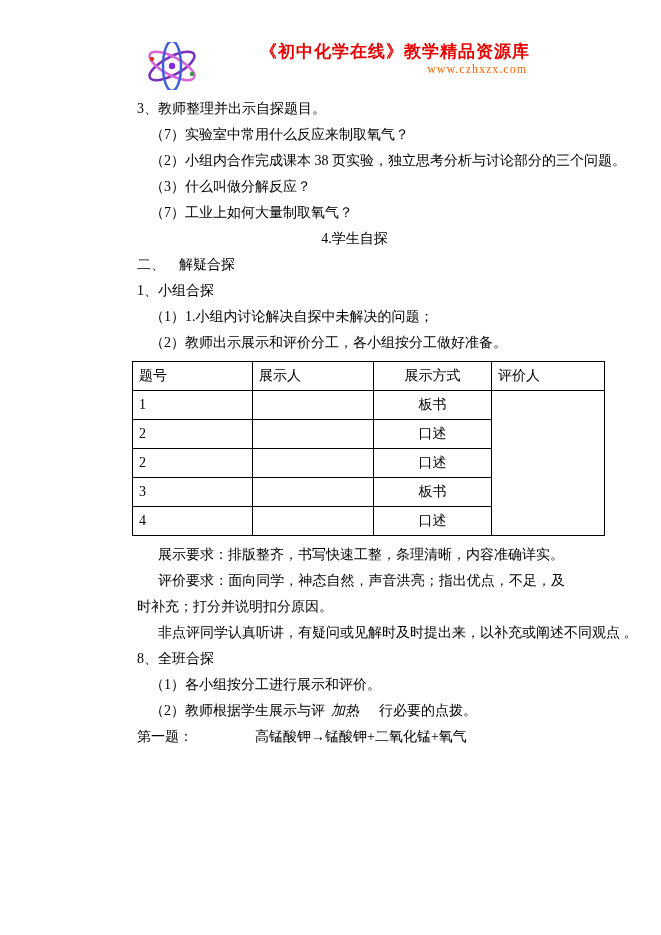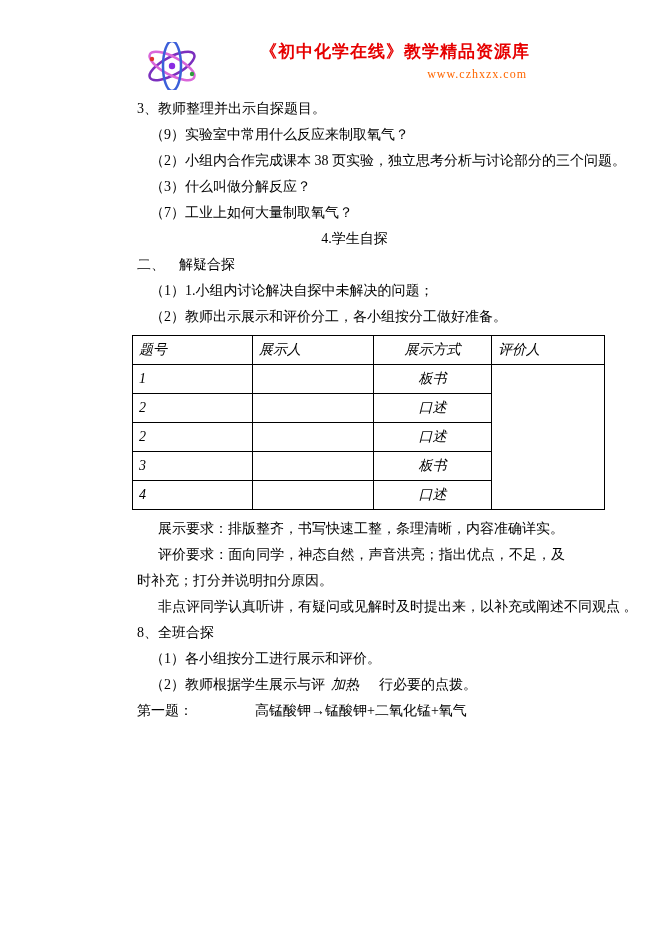--- a/index.html
+++ b/index.html
@@ -7,31 +7,31 @@
   .page {
     width:661px; height:935px; background:#ffffff; color:#000;
     font-family:"Liberation Serif","DejaVu Serif",serif;
     overflow:hidden; position:relative; margin:0 auto;padding-left:40px;
   }
   
   .header { display:flex; align-items:flex-start; padding:42px 0 0 104px; height:92px; }
   .logo-wrap { width:56px; height:48px; flex:0 0 auto; }
   .brand { margin-left:60px; }
   .brand-title { font-size:17px; font-weight:bold; letter-spacing:1px; line-height:20px; }
-  .brand-url { font-size:12px; text-align:right; margin-top:5px; padding-right:3px; letter-spacing:1px; }
+  .brand-url { font-size:12px; text-align:right; padding-right:3px; letter-spacing:1px; }
   
   .doc { padding:4px 96px 0 97px; font-size:14px; line-height:26px; }
   p.line { margin:0; white-space:nowrap; }
   p.wrap { white-space:normal; text-align:justify; }
   .indent-2  { text-indent:30px; }
   .indent-15 { text-indent:21px; }
   .indent-1  { text-indent:13px; }
   .indent-05 { text-indent:7px;text-align:center; }
   
-  table.assign { border-collapse:collapse; table-layout:fixed; width:473px; margin:5px 0 6px -5px;font-style:italic; }
+  table.assign { border-collapse:collapse; table-layout:fixed; width:473px; margin:5px 0 6px -5px; }
   .assign th, .assign td {
     border:1px solid #000; font-weight:normal; font-size:14px;
     padding:1px 6px; vertical-align:middle; text-align:left;
   }
   .assign tr.head th { height:25px; }
   .assign tr.row td { height:26px; }
   .assign .c1 { width:120px; }
   .assign .c2 { width:121px; }
   .assign .c3 { width:118px; text-align:center; }
   .assign .c4 { width:113px; }
@@ -59,26 +59,27 @@
     </div>
     <div class="brand">
       <div class="brand-title" style="color: rgb(230, 0, 0);">《初中化学在线》教学精品资源库</div>
       <div class="brand-url" style="color: rgb(255, 102, 0);">www.czhxzx.com</div>
     </div>
   </div>
 
   <div class="doc">
 
     <p class="line">3、教师整理并出示自探题目。</p>
-    <p class="line indent-1">（9）实验室中常用什么反应来制取氧气？</p>
+    <p class="line indent-1">（7）实验室中常用什么反应来制取氧气？</p>
     <p class="line indent-1">（2）小组内合作完成课本 38 页实验，独立思考分析与讨论部分的三个问题。</p>
     <p class="line indent-1">（3）什么叫做分解反应？</p>
     <p class="line indent-1">（7）工业上如何大量制取氧气？</p>
     <p class="line indent-05">4.学生自探</p>
     <p class="line">二、　解疑合探</p>
+    <p class="line">1、小组合探</p>
     <p class="line indent-1">（1）1.小组内讨论解决自探中未解决的问题；</p>
     <p class="line indent-1">（2）教师出示展示和评价分工，各小组按分工做好准备。</p>
 
     <table class="assign">
       <tbody>
         <tr class="head">
           <th class="c1">题号</th>
           <th class="c2">展示人</th>
           <th class="c3">展示方式</th>
           <th class="c4">评价人</th>

